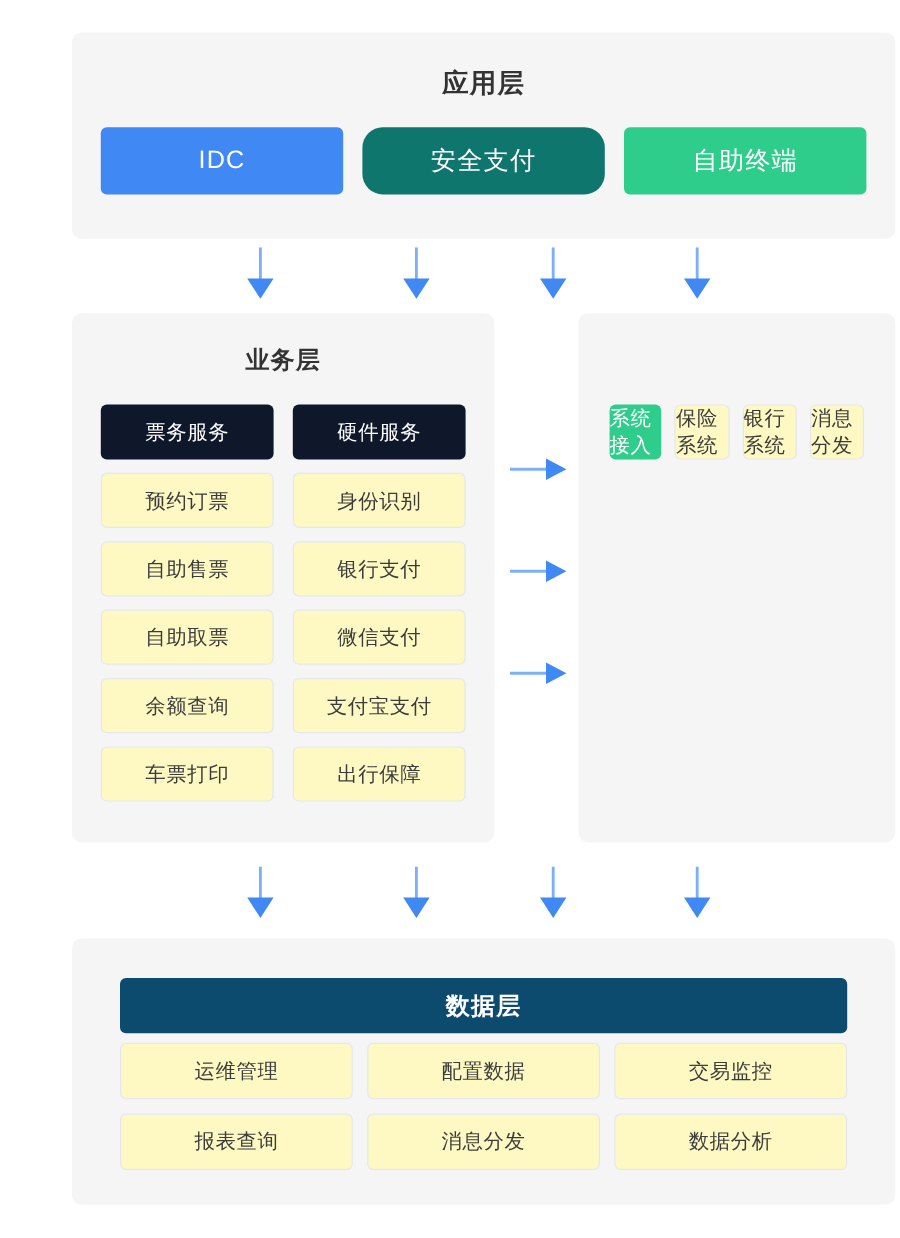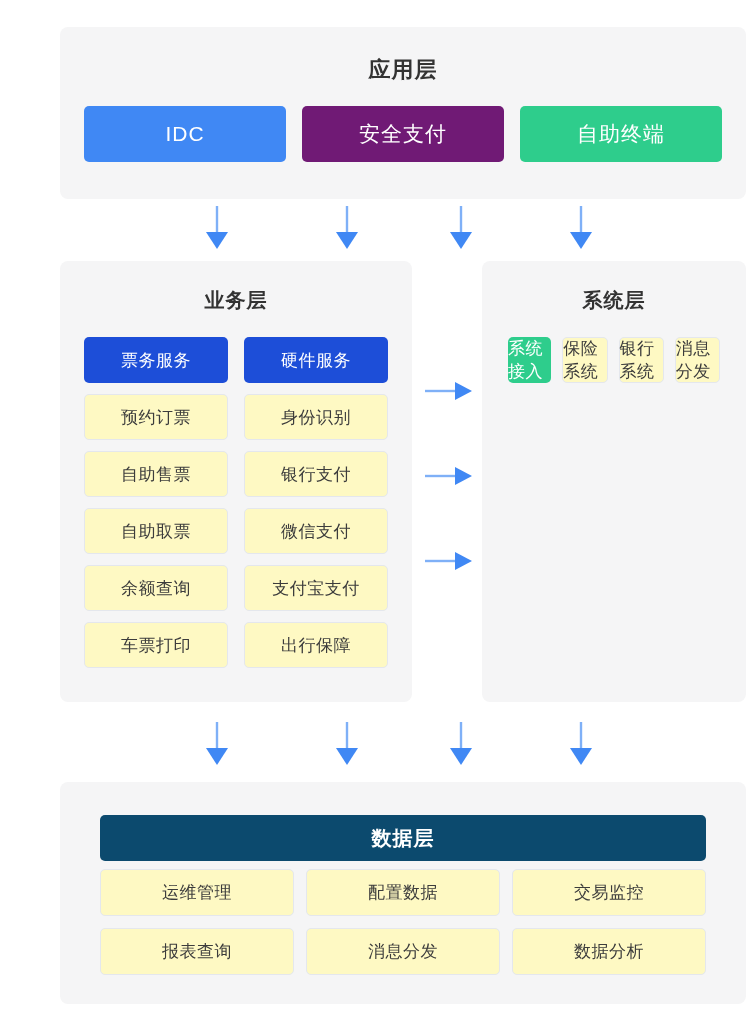--- a/index.html
+++ b/index.html
@@ -70,21 +70,21 @@
     font-size: 17px;
     letter-spacing: 0.5px;
     background: #fef9c3;
     border: 1px solid #e4e7ed;
     color: #3c3c3c;
   }
   .card.accent {
     border: none;
     color: #ffffff;
   }
-  .card.accent-blue  { background: #1d4ed8; }
+  .card.accent-blue  { background: #0f172a; }
   .card.accent-green { background: #2ecd8c; }
 
   
   .biz-grid {
     position: absolute;
     left: 24px;
     top: 76px;
     width: 304px;
     display: grid;
     grid-template-columns: 1fr 1fr;
@@ -149,21 +149,21 @@
 <body>
 
 <div id="diagram">
 
   <div class="panel" id="panel-app">
     <div class="panel-title">应用层</div>
     <div class="app-row">
       <div class="app-chip" id="app-chip-0" style="background: rgb(64, 136, 244);">
         <span>IDC</span>
       </div>
-      <div class="app-chip" id="app-chip-1" style="background: #701a75;">
+      <div class="app-chip" id="app-chip-1" style="background: #0f766e; border-radius: 17px;">
         <span>安全支付</span>
       </div>
       <div class="app-chip" id="app-chip-2" style="background: rgb(46, 205, 140);">
         <span>自助终端</span>
       </div>
     </div>
   </div>
 
   <div class="panel" id="panel-business">
     <div class="panel-title">业务层</div>
@@ -201,21 +201,20 @@
         <div class="card">
           <span>车票打印</span>
         </div>
         <div class="card">
           <span>出行保障</span>
         </div>
       </div>
   </div>
 
   <div class="panel" id="panel-system">
-    <div class="panel-title">系统层</div>
     <div class="sys-list" id="sys-list">
         <div class="card accent accent-green">
           <span>系统接入</span>
         </div>
         <div class="card">
           <span>保险系统</span>
         </div>
         <div class="card">
           <span>银行系统</span>
         </div>

